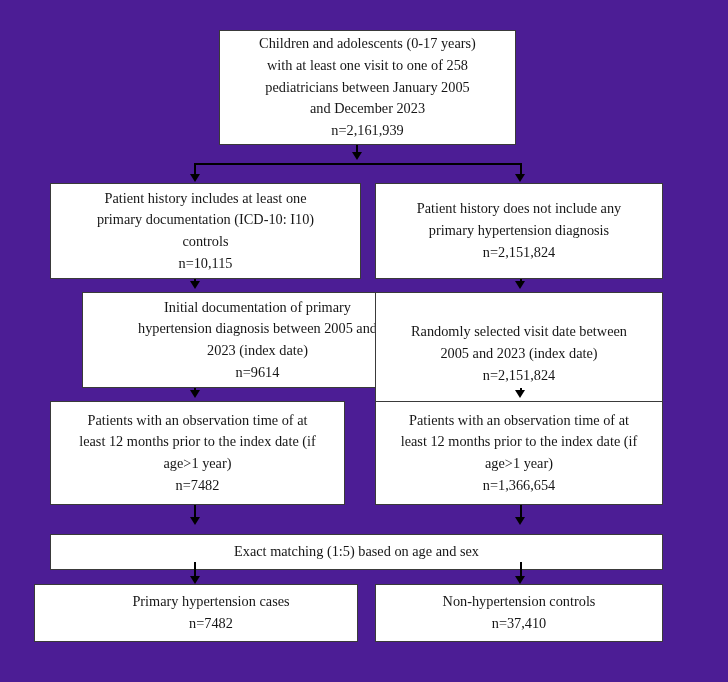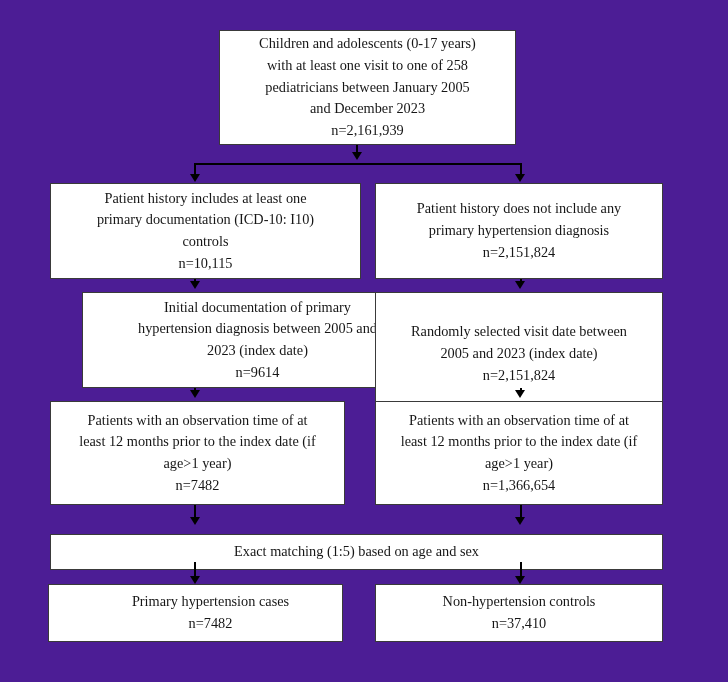--- a/index.html
+++ b/index.html
@@ -140,21 +140,21 @@
 
   <div class="box" style="left:50px; top:526px; width:613px; height:36px;margin-top:8px;">
     <span class="line">Exact matching (1:5) based on age and sex</span>
   </div>
 
   <div class="vline" style="left:194px; top:562px; height:16px;"></div>
   <div class="arrowhead" style="left:189.8px; top:576px;"></div>
   <div class="vline" style="left:519.6px; top:562px; height:16px;"></div>
   <div class="arrowhead" style="left:515.4px; top:576px;"></div>
 
-  <div class="box" style="left:48px; top:584px; width:295px; height:58px;padding-left:38px;">
+  <div class="box" style="left:34px; top:584px; width:324px; height:58px;padding-left:38px;">
     <span class="line">Primary hypertension cases</span>
     <span class="line">n=7482</span>
   </div>
 
   <div class="box" style="left:375px; top:584px; width:288px; height:58px;">
     <span class="line">Non-hypertension controls</span>
     <span class="line">n=37,410</span>
   </div>
 
 </div>

